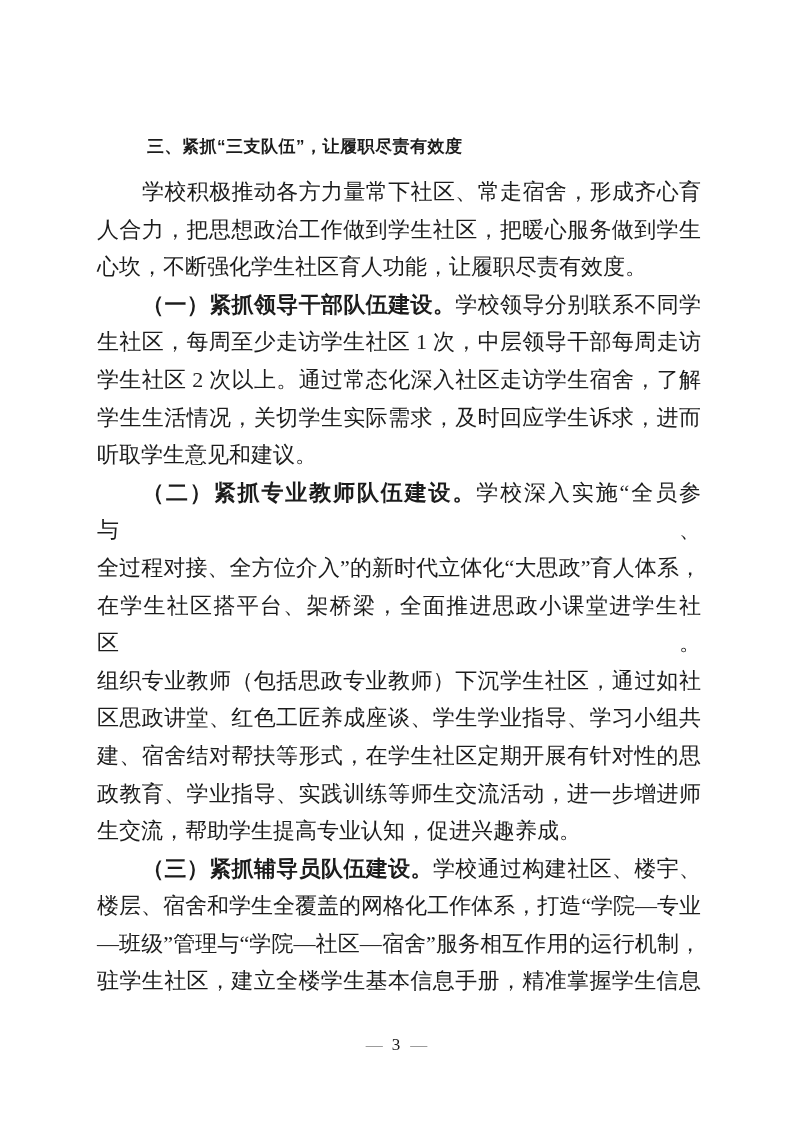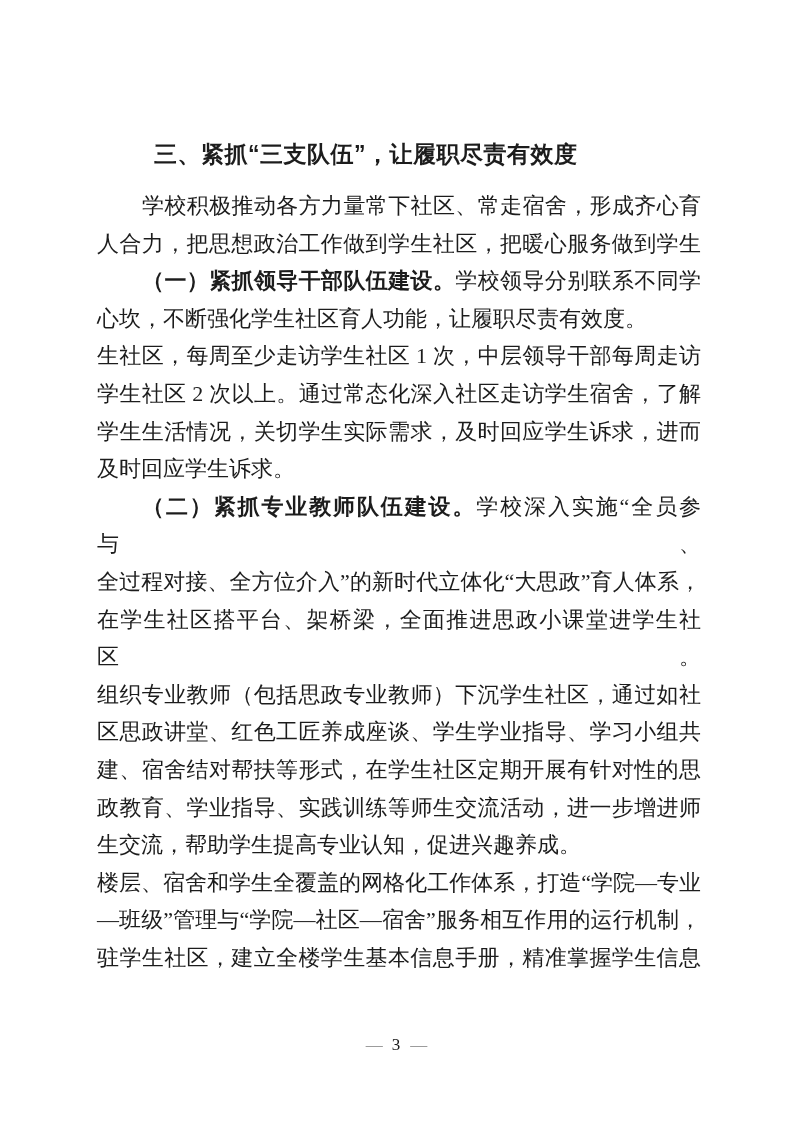--- a/index.html
+++ b/index.html
@@ -15,24 +15,24 @@
     overflow: hidden;
     color: #1c1c1c;
   }
   .content {
     position: absolute;
     left: 97px;
     top: 121px;
     width: 604px;
   }
   .heading {
-    margin: 12px;
+    margin: 5px;
     font-family: "Liberation Sans", sans-serif;
     font-weight: bold;
-    font-size: 23px;
+    font-size: 17px;
     line-height: 42px;
     text-indent: 45px;
     letter-spacing: 0.5px;
     white-space: nowrap;
   }
   .line {
     font-family: "Liberation Serif", serif;
     font-size: 22px;
     line-height: 37.6px;
     text-align: justify;
@@ -67,34 +67,35 @@
 </style>
 </head>
 <body>
 
 <div class="page" style="background: rgb(255, 255, 255); color: rgb(28, 28, 28);">
   <div class="content">
     <h1 class="heading">三、紧抓“三支队伍”，让履职尽责有效度</h1>
     <div id="paragraphs">
         <div class="line just ind">学校积极推动各方力量常下社区、常走宿舍，形成齐心育</div>
         <div class="line just">人合力，把思想政治工作做到学生社区，把暖心服务做到学生</div>
+        <div class="line">心坎，不断强化学生社区育人功能，让履职尽责有效度。</div>
         <div class="line just ind"><span class="lead">（一）紧抓领导干部队伍建设。</span>学校领导分别联系不同学</div>
-        <div class="line">心坎，不断强化学生社区育人功能，让履职尽责有效度。</div>
         <div class="line just">生社区，每周至少走访学生社区 1 次，中层领导干部每周走访</div>
         <div class="line just">学生社区 2 次以上。通过常态化深入社区走访学生宿舍，了解</div>
         <div class="line just">学生生活情况，关切学生实际需求，及时回应学生诉求，进而</div>
-        <div class="line">及时回应学生诉求。</div>
+        <div class="line">听取学生意见和建议。</div>
         <div class="line just ind"><span class="lead">（二）紧抓专业教师队伍建设。</span>学校深入实施“全员参与、</div>
         <div class="line just">全过程对接、全方位介入”的新时代立体化“大思政”育人体系，</div>
         <div class="line just">在学生社区搭平台、架桥梁，全面推进思政小课堂进学生社区。</div>
         <div class="line just">组织专业教师（包括思政专业教师）下沉学生社区，通过如社</div>
         <div class="line just">区思政讲堂、红色工匠养成座谈、学生学业指导、学习小组共</div>
         <div class="line just">建、宿舍结对帮扶等形式，在学生社区定期开展有针对性的思</div>
         <div class="line just">政教育、学业指导、实践训练等师生交流活动，进一步增进师</div>
         <div class="line">生交流，帮助学生提高专业认知，促进兴趣养成。</div>
+        <div class="line just ind"><span class="lead">（三）紧抓辅导员队伍建设。</span>学校通过构建社区、楼宇、</div>
         <div class="line just">楼层、宿舍和学生全覆盖的网格化工作体系，打造“学院—专业</div>
         <div class="line just">—班级”管理与“学院—社区—宿舍”服务相互作用的运行机制，</div>
         <div class="line just">驻学生社区，建立全楼学生基本信息手册，精准掌握学生信息</div>
       </div>
   </div>
 
   <div class="footer">
     <span class="dash" style="color: rgb(140, 140, 140);">—</span><span class="num">3</span><span class="dash" style="color: rgb(140, 140, 140);">—</span>
   </div>
 </div>

